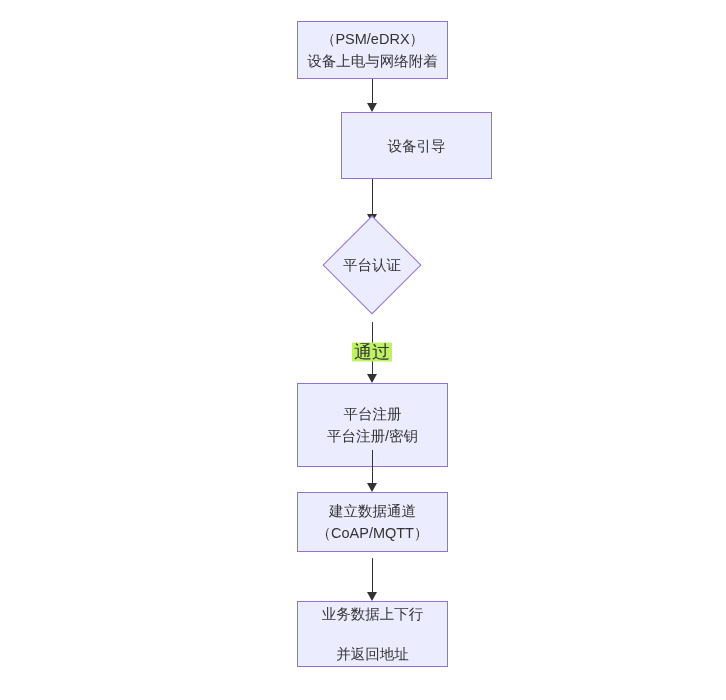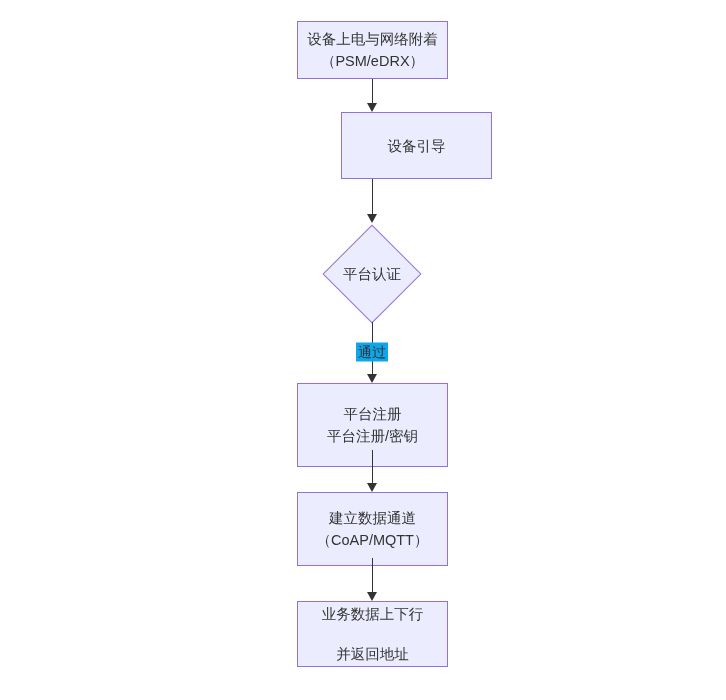--- a/index.html
+++ b/index.html
@@ -26,28 +26,28 @@
     flex-direction: column;
     justify-content: center;
     align-items: center;
     text-align: center;
     font-size: 14.5px;
     line-height: 22px;
   }
   .n1 { top: 21px;  height: 58px; }
   .n2 { top: 112px; height: 67px; margin-left: 44px; }
   .n3 { top: 383px; height: 84px; }
-  .n4 { top: 492px; height: 74px; }
+  .n4 { top: 492px; height: 60px; }
   .n5 { top: 601px; height: 66px; gap: 18px; }
 
   
   .diamond-wrap {
     position: absolute;
     left: 322px;
-    top: 224px;
+    top: 215px;
     width: 100px;
     height: 100px;
   }
   .diamond-shape {
     position: absolute;
     left: 15px;
     top: 15px;
     width: 70px;
     height: 70px;
     transform: rotate(45deg);
@@ -91,36 +91,36 @@
   .e3 { top: 322px; height: 61px; }
   .e4 { top: 450px; height: 42px; }
   .e5 { top: 558px; height: 43px; }
 
   
   .edge-label {
     position: absolute;
     left: 372px;
     top: 352px;
     transform: translate(-50%, -50%);
-    background: #0ea5e9;
+    background: #bef264;
     color: #333333;
-    font-size: 14px;
+    font-size: 18px;
     line-height: 19px;
     padding: 0 2px;
     z-index: 2;
   }
 </style>
 </head>
 <body>
 
 <div class="canvas">
 
   <div class="node n1">
+    <span>（PSM/eDRX）</span>
     <span>设备上电与网络附着</span>
-    <span>（PSM/eDRX）</span>
   </div>
 
   <div class="edge e1">
     <div class="line"></div>
     <div class="head"></div>
   </div>
 
   <div class="node n2">
     <span>设备引导</span>
   </div>

